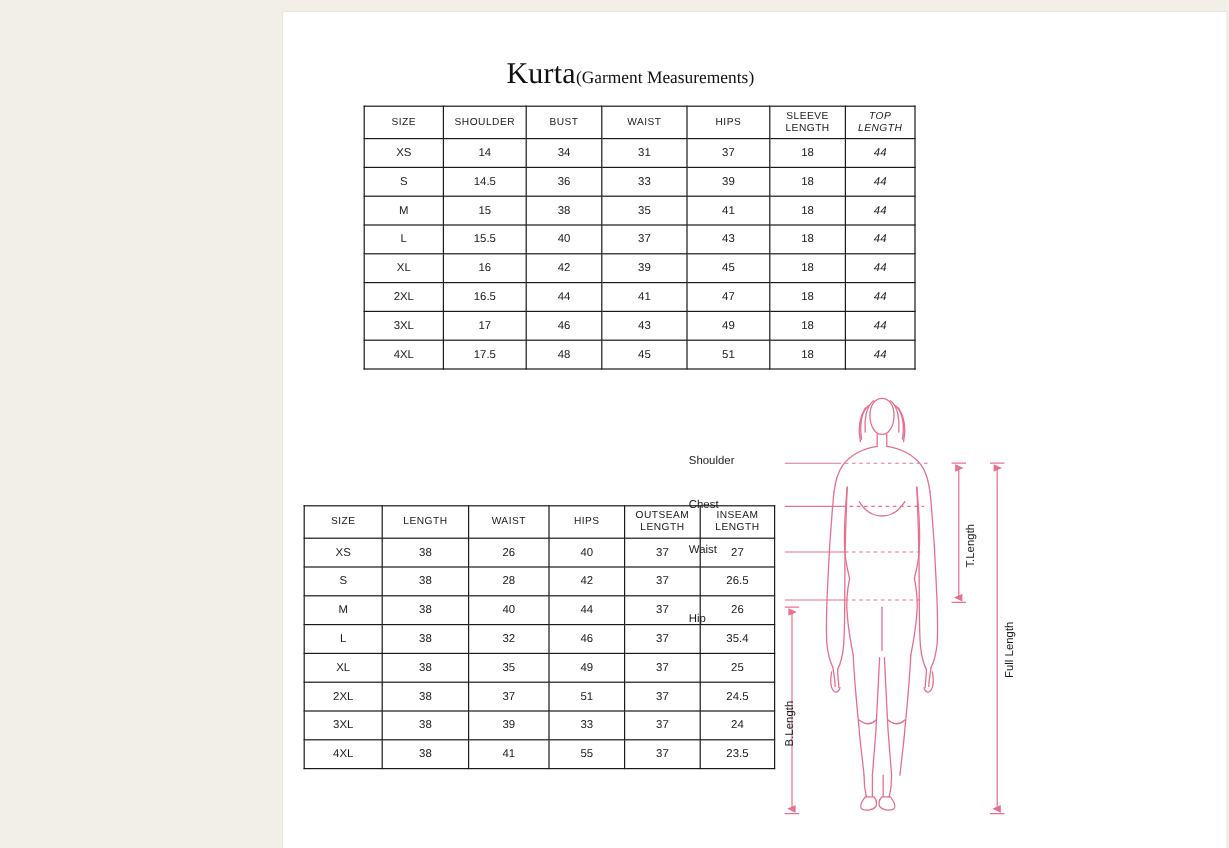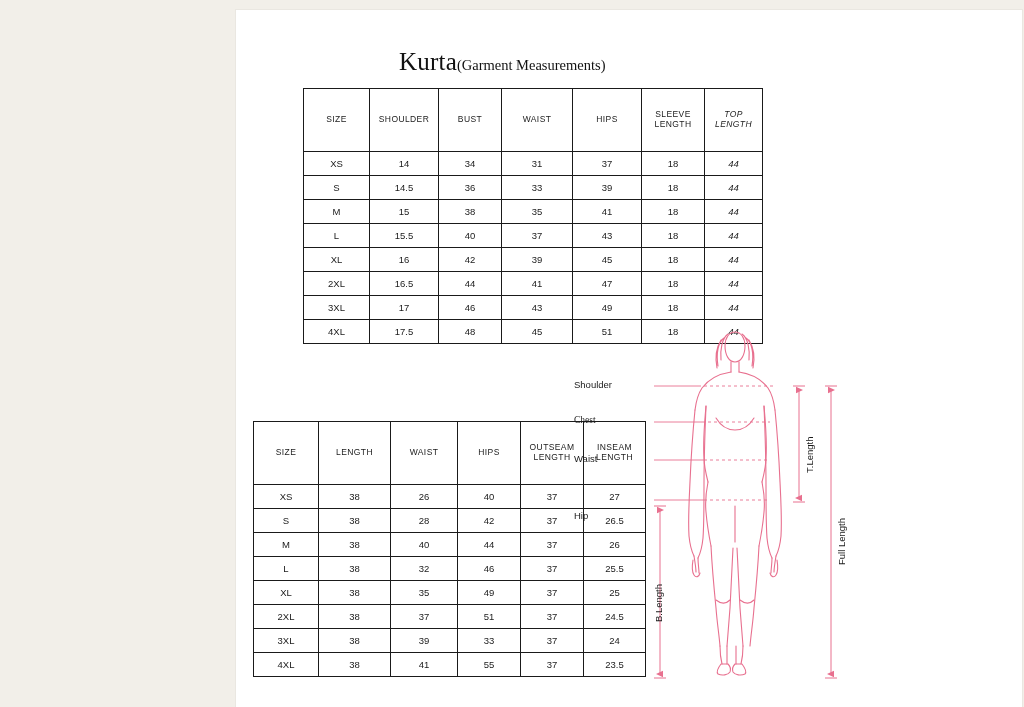--- a/index.html
+++ b/index.html
@@ -29,21 +29,21 @@
   }
   .heading .big {
     font-family: "Liberation Serif", serif;
     font-size: 25px;
     letter-spacing: .2px;
   }
   .heading .small {
     font-family: "Liberation Serif", serif;
     font-size: 14.5px;
   }
-  #kurta-heading { left: 163px; top: 38px; }
+  #kurta-heading { left: 186px; top: 38px; }
   #bottom-heading { left: 72px; top: 379px; }
 
   
   table.meas {
     position: absolute;
     border-collapse: collapse;
     background: #fff;
   }
   table.meas td, table.meas th {
     border: 1px solid #1a1a1a;
@@ -51,21 +51,21 @@
     vertical-align: middle;
     font-family: "Liberation Sans", sans-serif;
     font-weight: normal;
     color: #1a1a1a;
   }
   table.meas th {
     font-size: 8.5px;
     letter-spacing: .4px;
     height: 26px;
     line-height: 1.15;
-    padding: 18px 1px;
+    padding: 0 1px;
   }
   table.meas td {
     font-size: 9.5px;
     height: 23px;
     padding: 0 2px;
   }
 
   #kurta-table { left: 67px; top: 78px; }
   #kurta-table th:nth-child(1), #kurta-table td:nth-child(1) { width: 61px; }
   #kurta-table th:nth-child(2), #kurta-table td:nth-child(2) { width: 64px; }
@@ -250,21 +250,21 @@
         <td>44</td>
         <td>37</td>
         <td>26</td>
       </tr>
       <tr>
         <td>L</td>
         <td>38</td>
         <td>32</td>
         <td>46</td>
         <td>37</td>
-        <td>25.5</td>
+        <td>35.4</td>
       </tr>
       <tr>
         <td>XL</td>
         <td>38</td>
         <td>35</td>
         <td>49</td>
         <td>37</td>
         <td>25</td>
       </tr>
       <tr>
@@ -377,21 +377,21 @@
       </g>
 
       <g stroke="#e8708f" stroke-width="1" fill="none">
         <line x1="24" y1="200" x2="24" y2="364" marker-start="url(#arrUp)" marker-end="url(#arrDown)"></line>
         <line x1="18" y1="196" x2="30" y2="196"></line>
         <line x1="18" y1="368" x2="30" y2="368"></line>
       </g>
     </svg>
 
     <div class="fig-label" style="left:-62px; top:69px;">Shoulder</div>
-    <div class="fig-label" style="left:-62px; top:105px;font-family:Liberation Serif, serif;">Chest</div>
+    <div class="fig-label" style="left:-62px; top:105px;">Chest</div>
     <div class="fig-label" style="left:-62px; top:143px;">Waist</div>
     <div class="fig-label" style="left:-62px; top:200px;">Hip</div>
 
     <div class="fig-label vert" style="left:168px; top:163px;">T.Length</div>
     <div class="fig-label vert" style="left:200px; top:255px;">Full Length</div>
     <div class="fig-label vert" style="left:17px; top:312px;">B.Length</div>
   </div>
 
 </div>
 

